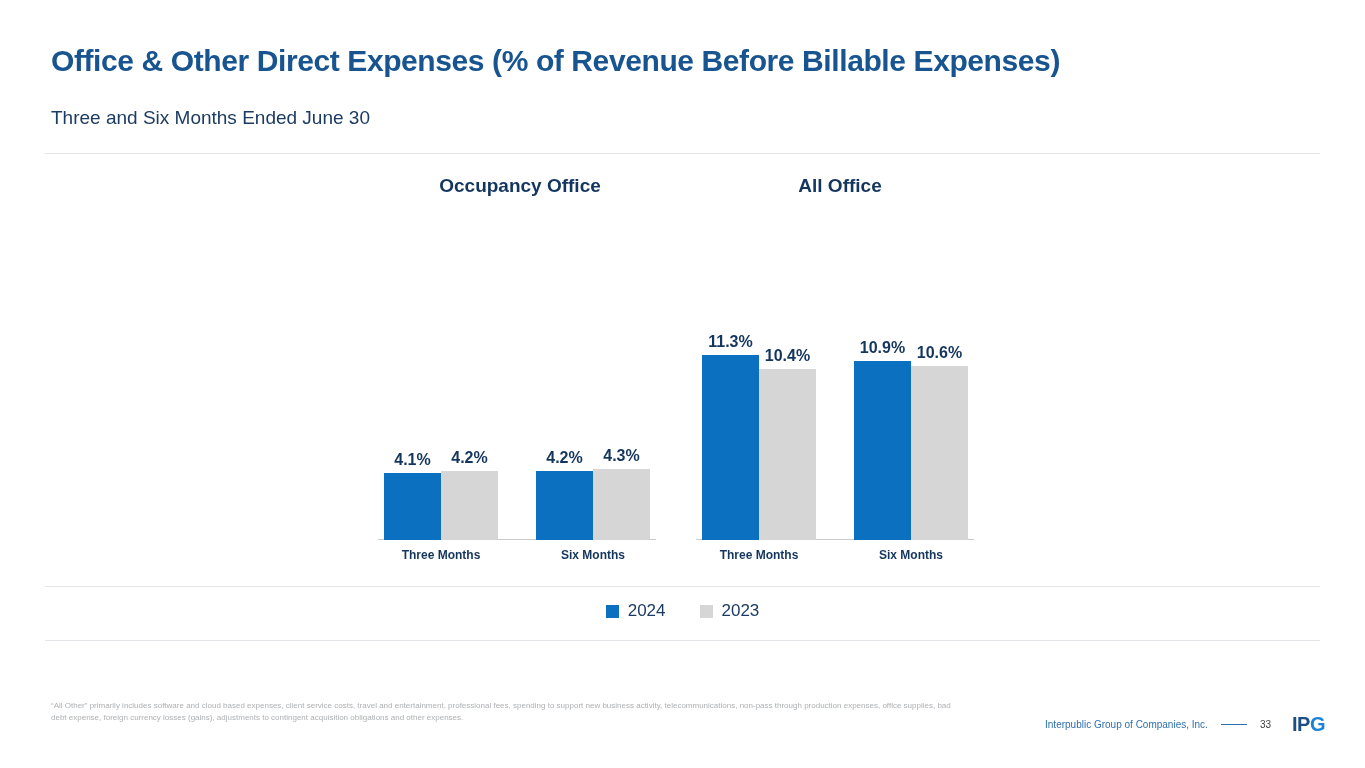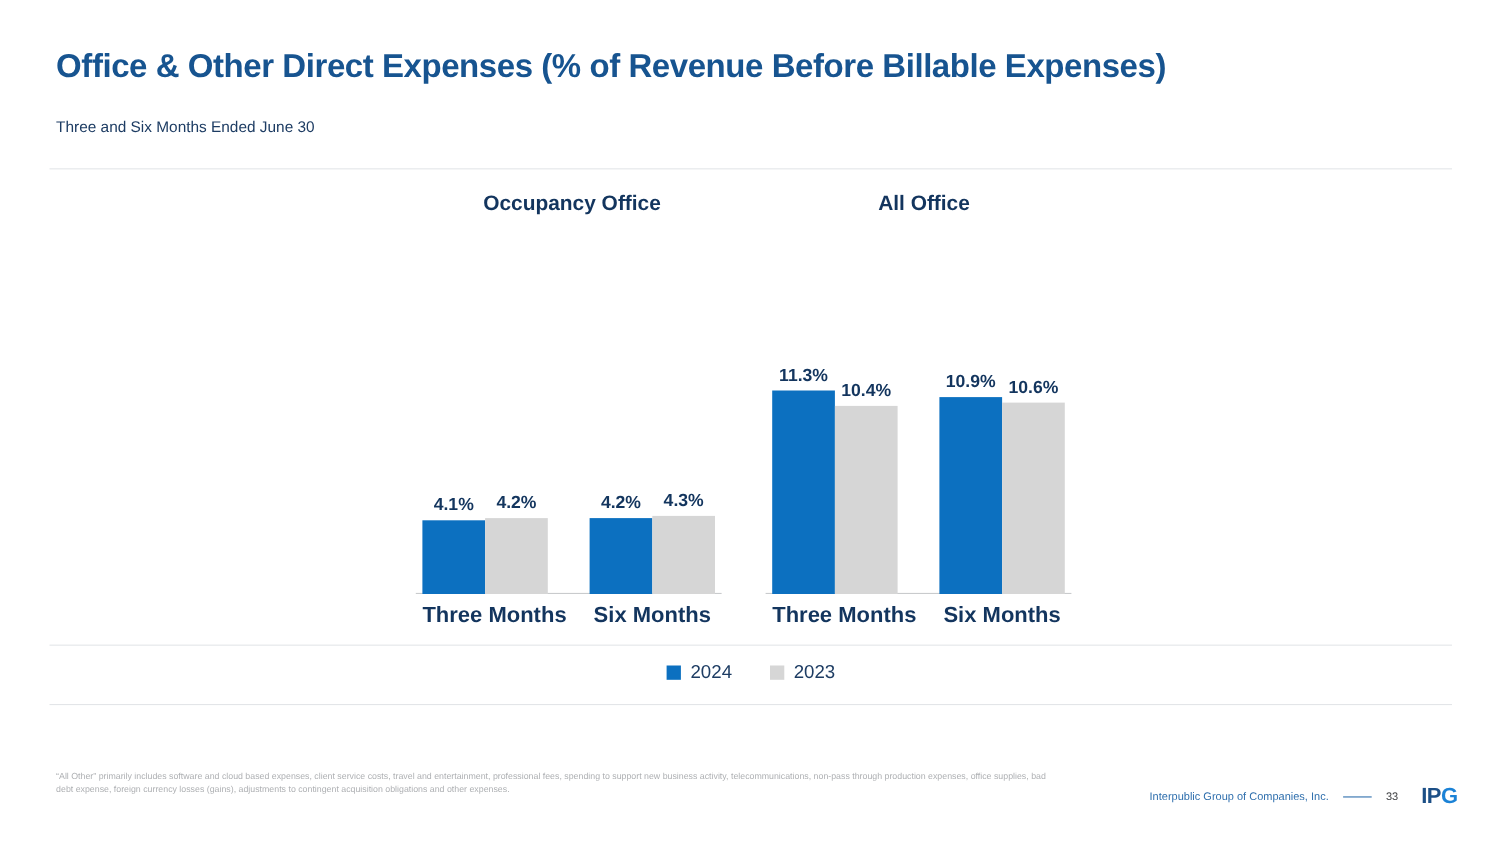--- a/index.html
+++ b/index.html
@@ -30,21 +30,21 @@
     font-size: 30px;
     font-weight: bold;
     letter-spacing: -0.4px;
     color: #175490;
     white-space: nowrap;
   }
   .subtitle {
     position: absolute;
     left: 51px;
     top: 107px;
-    font-size: 14px;
+    font-size: 19px;
     font-weight: normal;
     color: #1d3c63;
     white-space: nowrap;
   }
   .rule {
     position: absolute;
     left: 45px;
     width: 1275px;
     height: 1px;
     background: #e3e5e8;
@@ -117,21 +117,21 @@
     color: #13355e;
     white-space: nowrap;
   }
   .cat-label {
     position: absolute;
     top: 100%;
     left: 0;
     width: 100%;
     margin-top: 8px;
     text-align: center;
-    font-size: 20px;
+    font-size: 12px;
     font-weight: bold;
     color: #13355e;
     white-space: nowrap;
   }
 
   
   .legend {
     position: absolute;
     top: 601px;
     left: 0;

